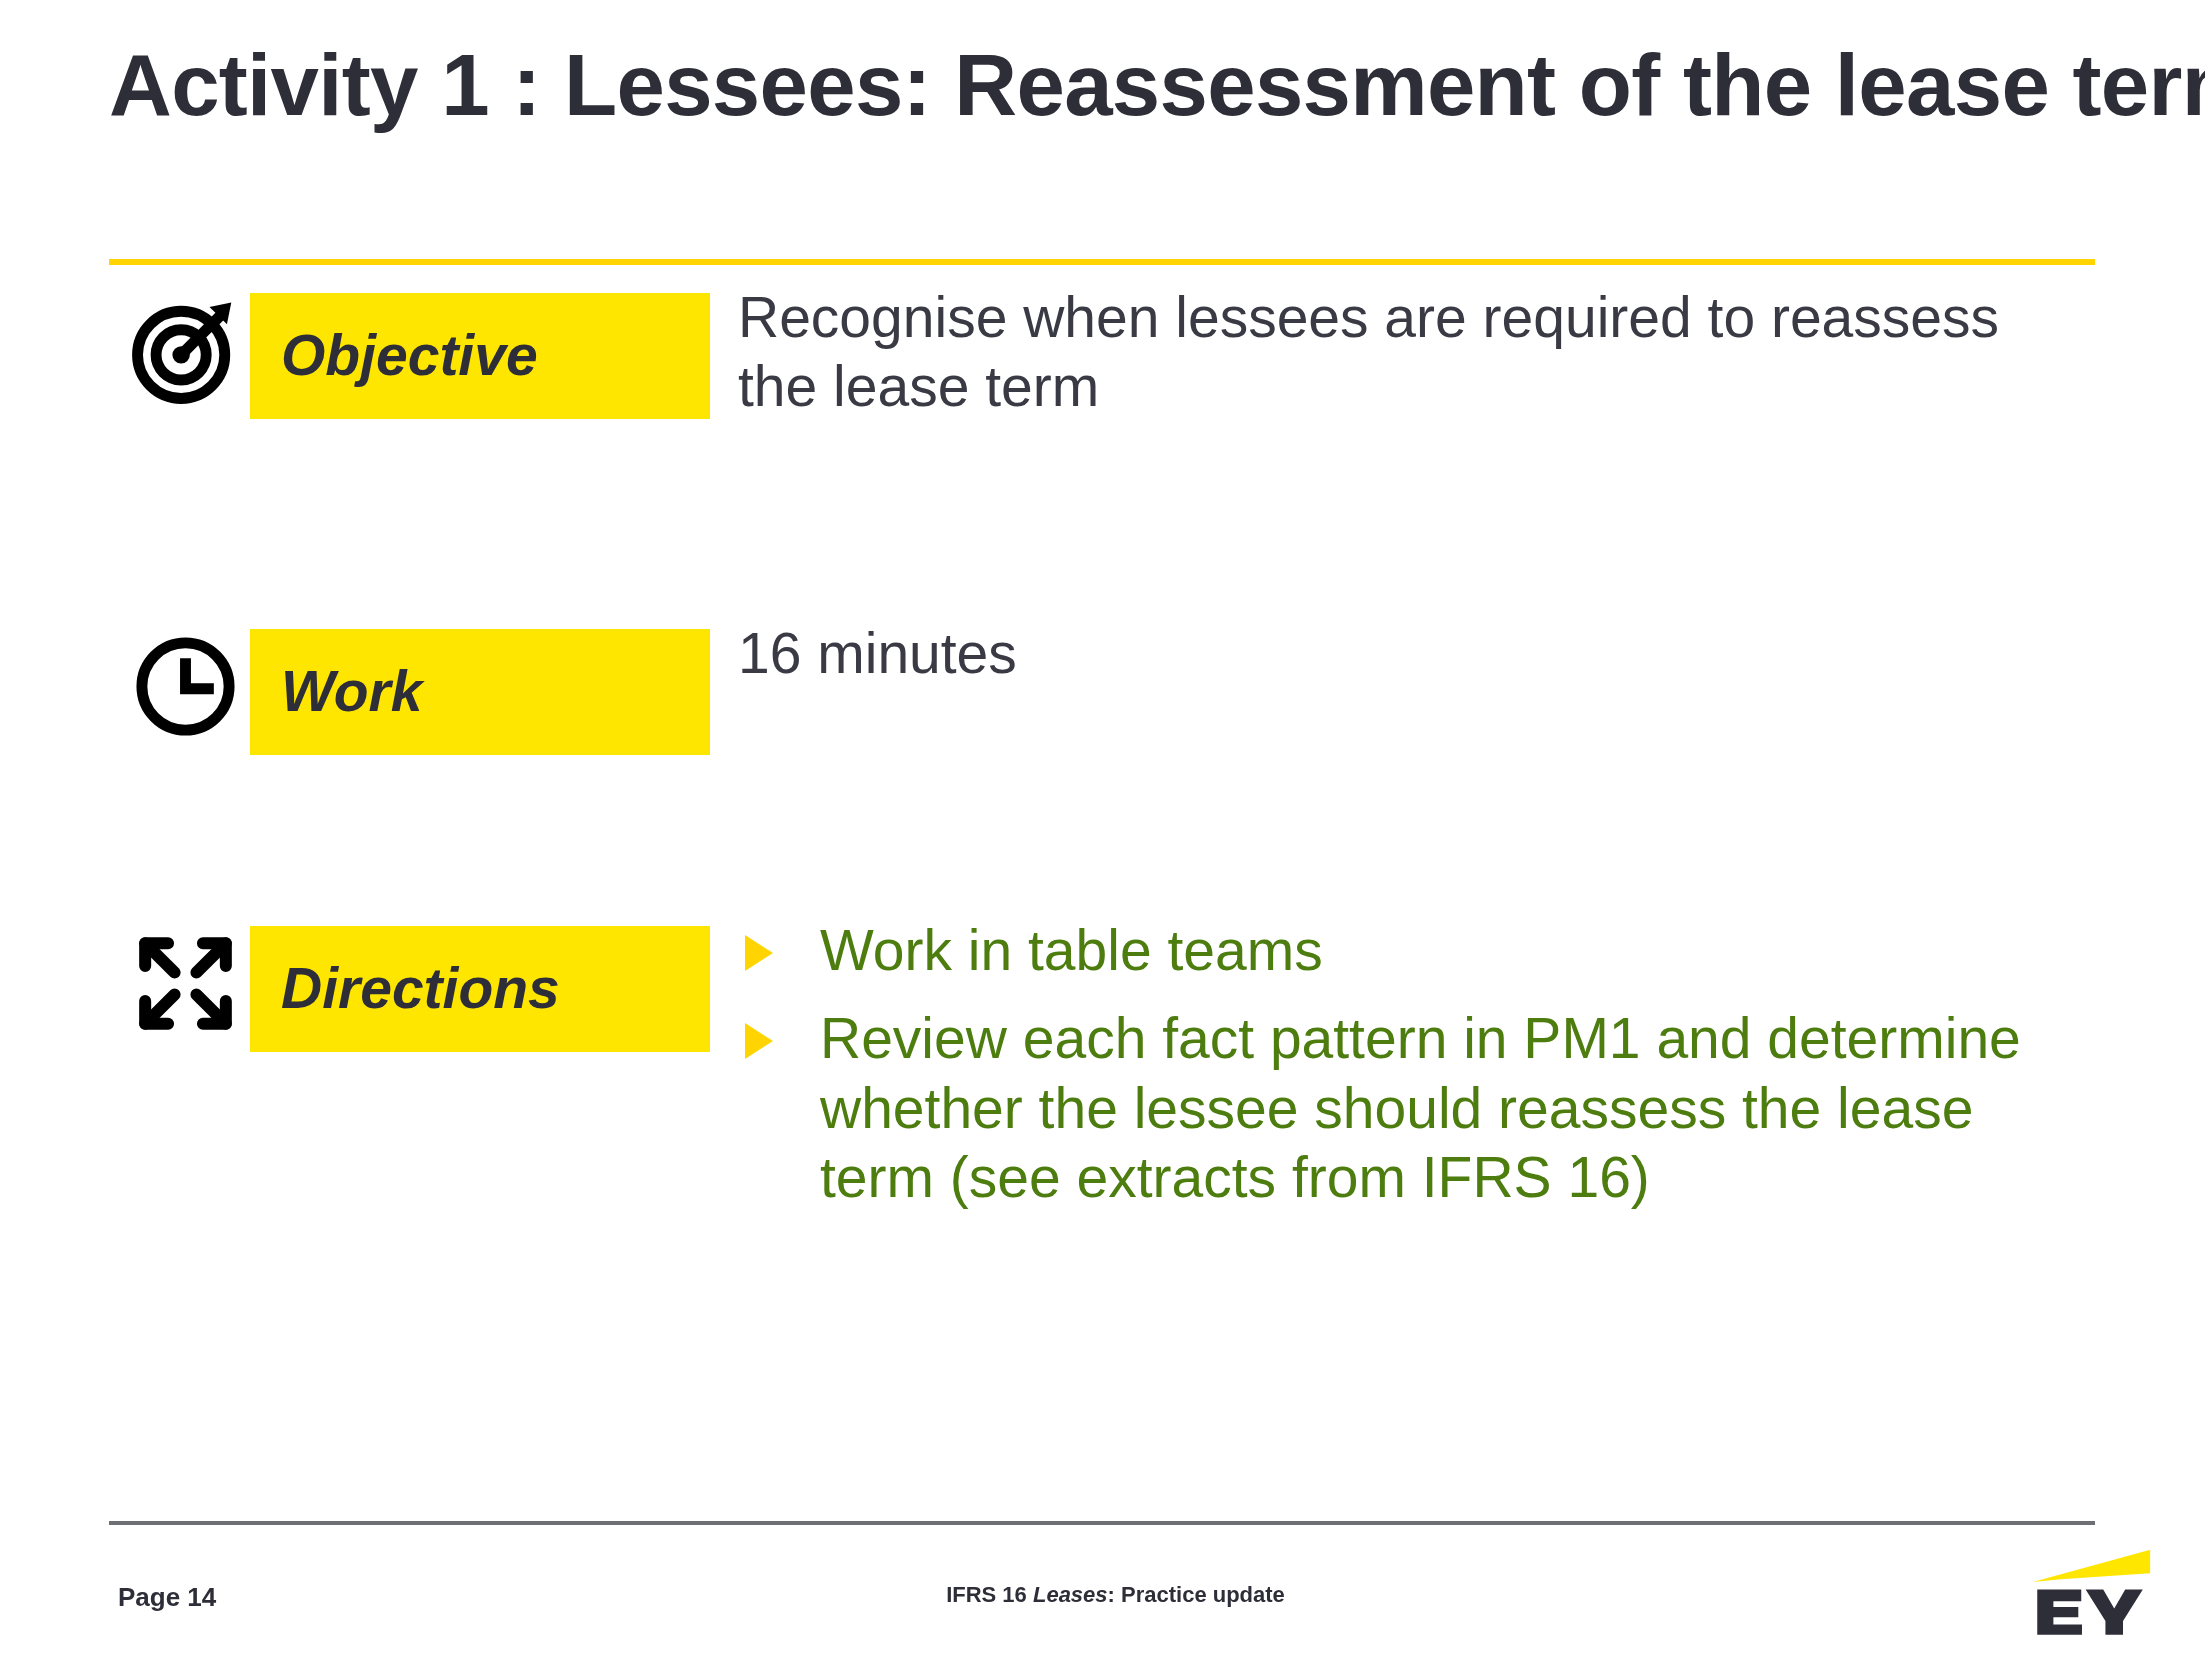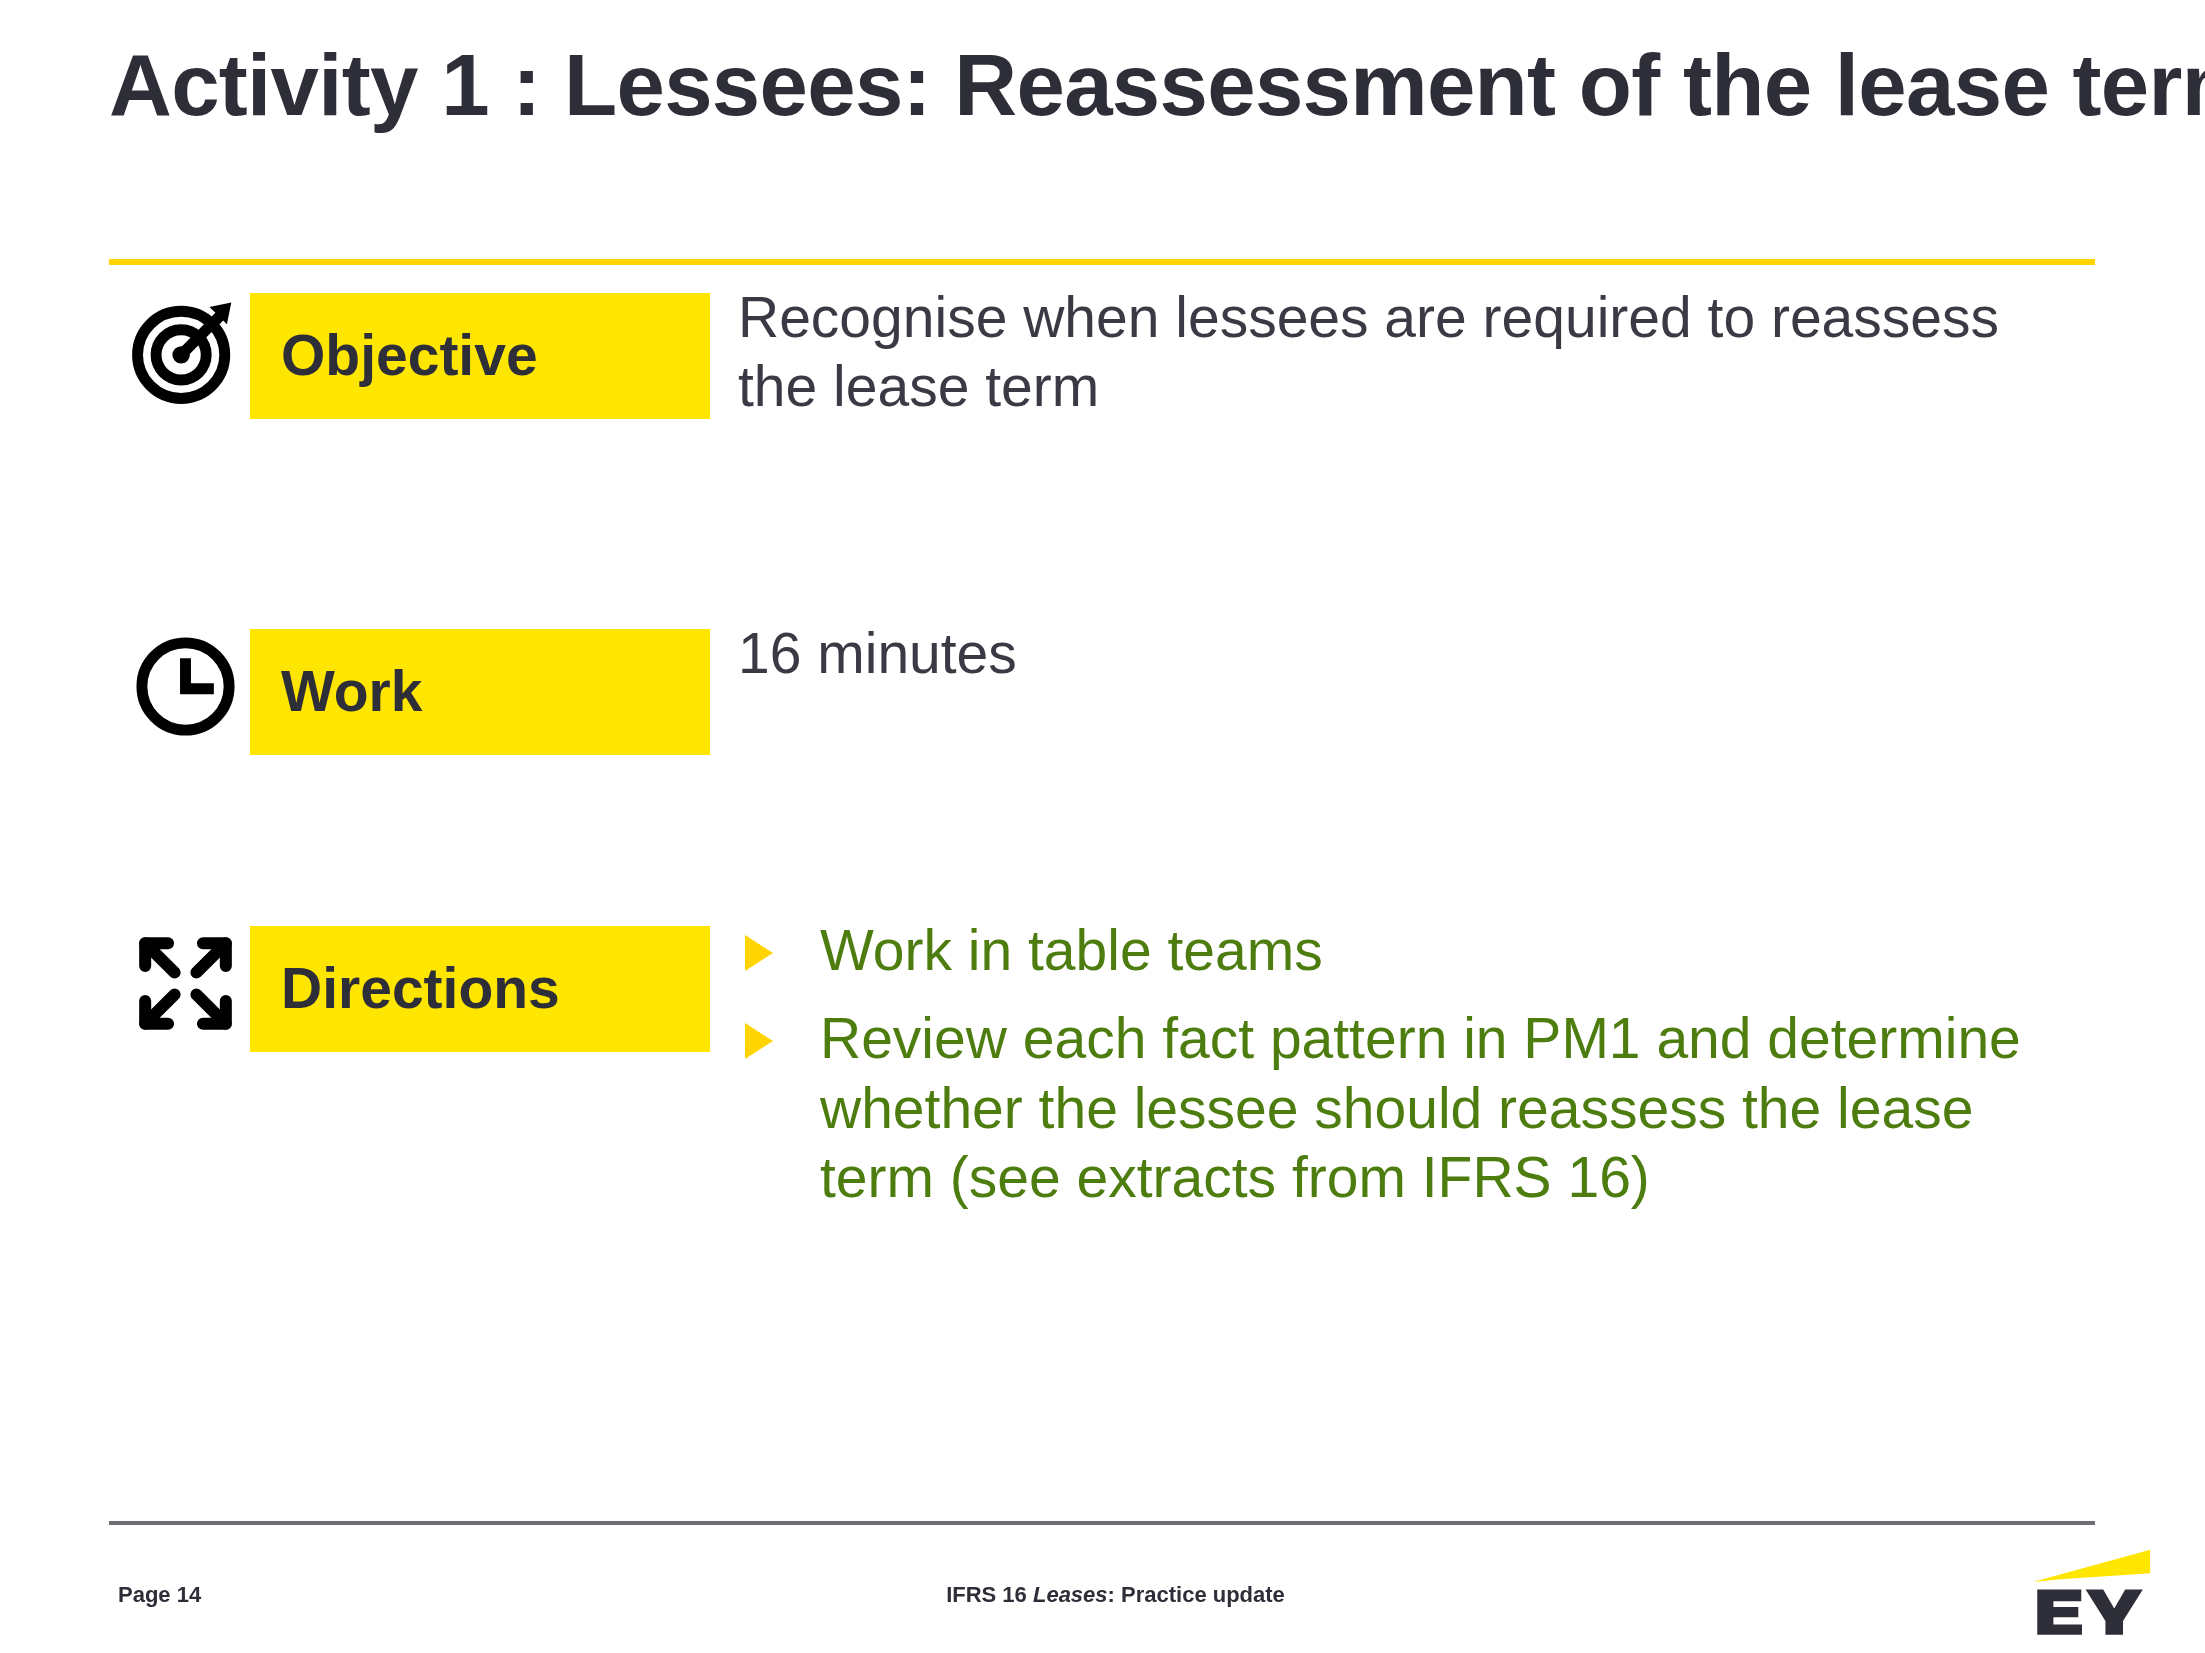--- a/index.html
+++ b/index.html
@@ -54,20 +54,21 @@
     background:#FFE600;
     display:flex;
     align-items:center;
   }
   .row-label .label-text {
     padding-left:31px;
     font-size:57px;
     font-weight:bold;
     color:#2E2E38;
     line-height:1;
+    font-style:italic;
   }
 
   .row-body {
     position:absolute;
     left:738px; top:-4.4px;
     width:1294px;
     font-size:57px;
     line-height:1.22;
     color:#3A3A45;
     font-weight:normal;
@@ -96,21 +97,21 @@
   
   #footer-rule {
     position:absolute;
     left:109px; top:1521px;
     width:1986px; height:3.7px;
     background:#6E6E76;
   }
   #footer-page {
     position:absolute;
     left:118px; top:1582px;
-    font-size:22px;
+    font-size:26px;
     font-weight:bold;
     color:#2E2E38;
   }
   #footer-center {
     position:absolute;
     left:0; top:1582px;
     width:2205px;
     text-align:center;
     font-size:22px;
     font-weight:bold;

